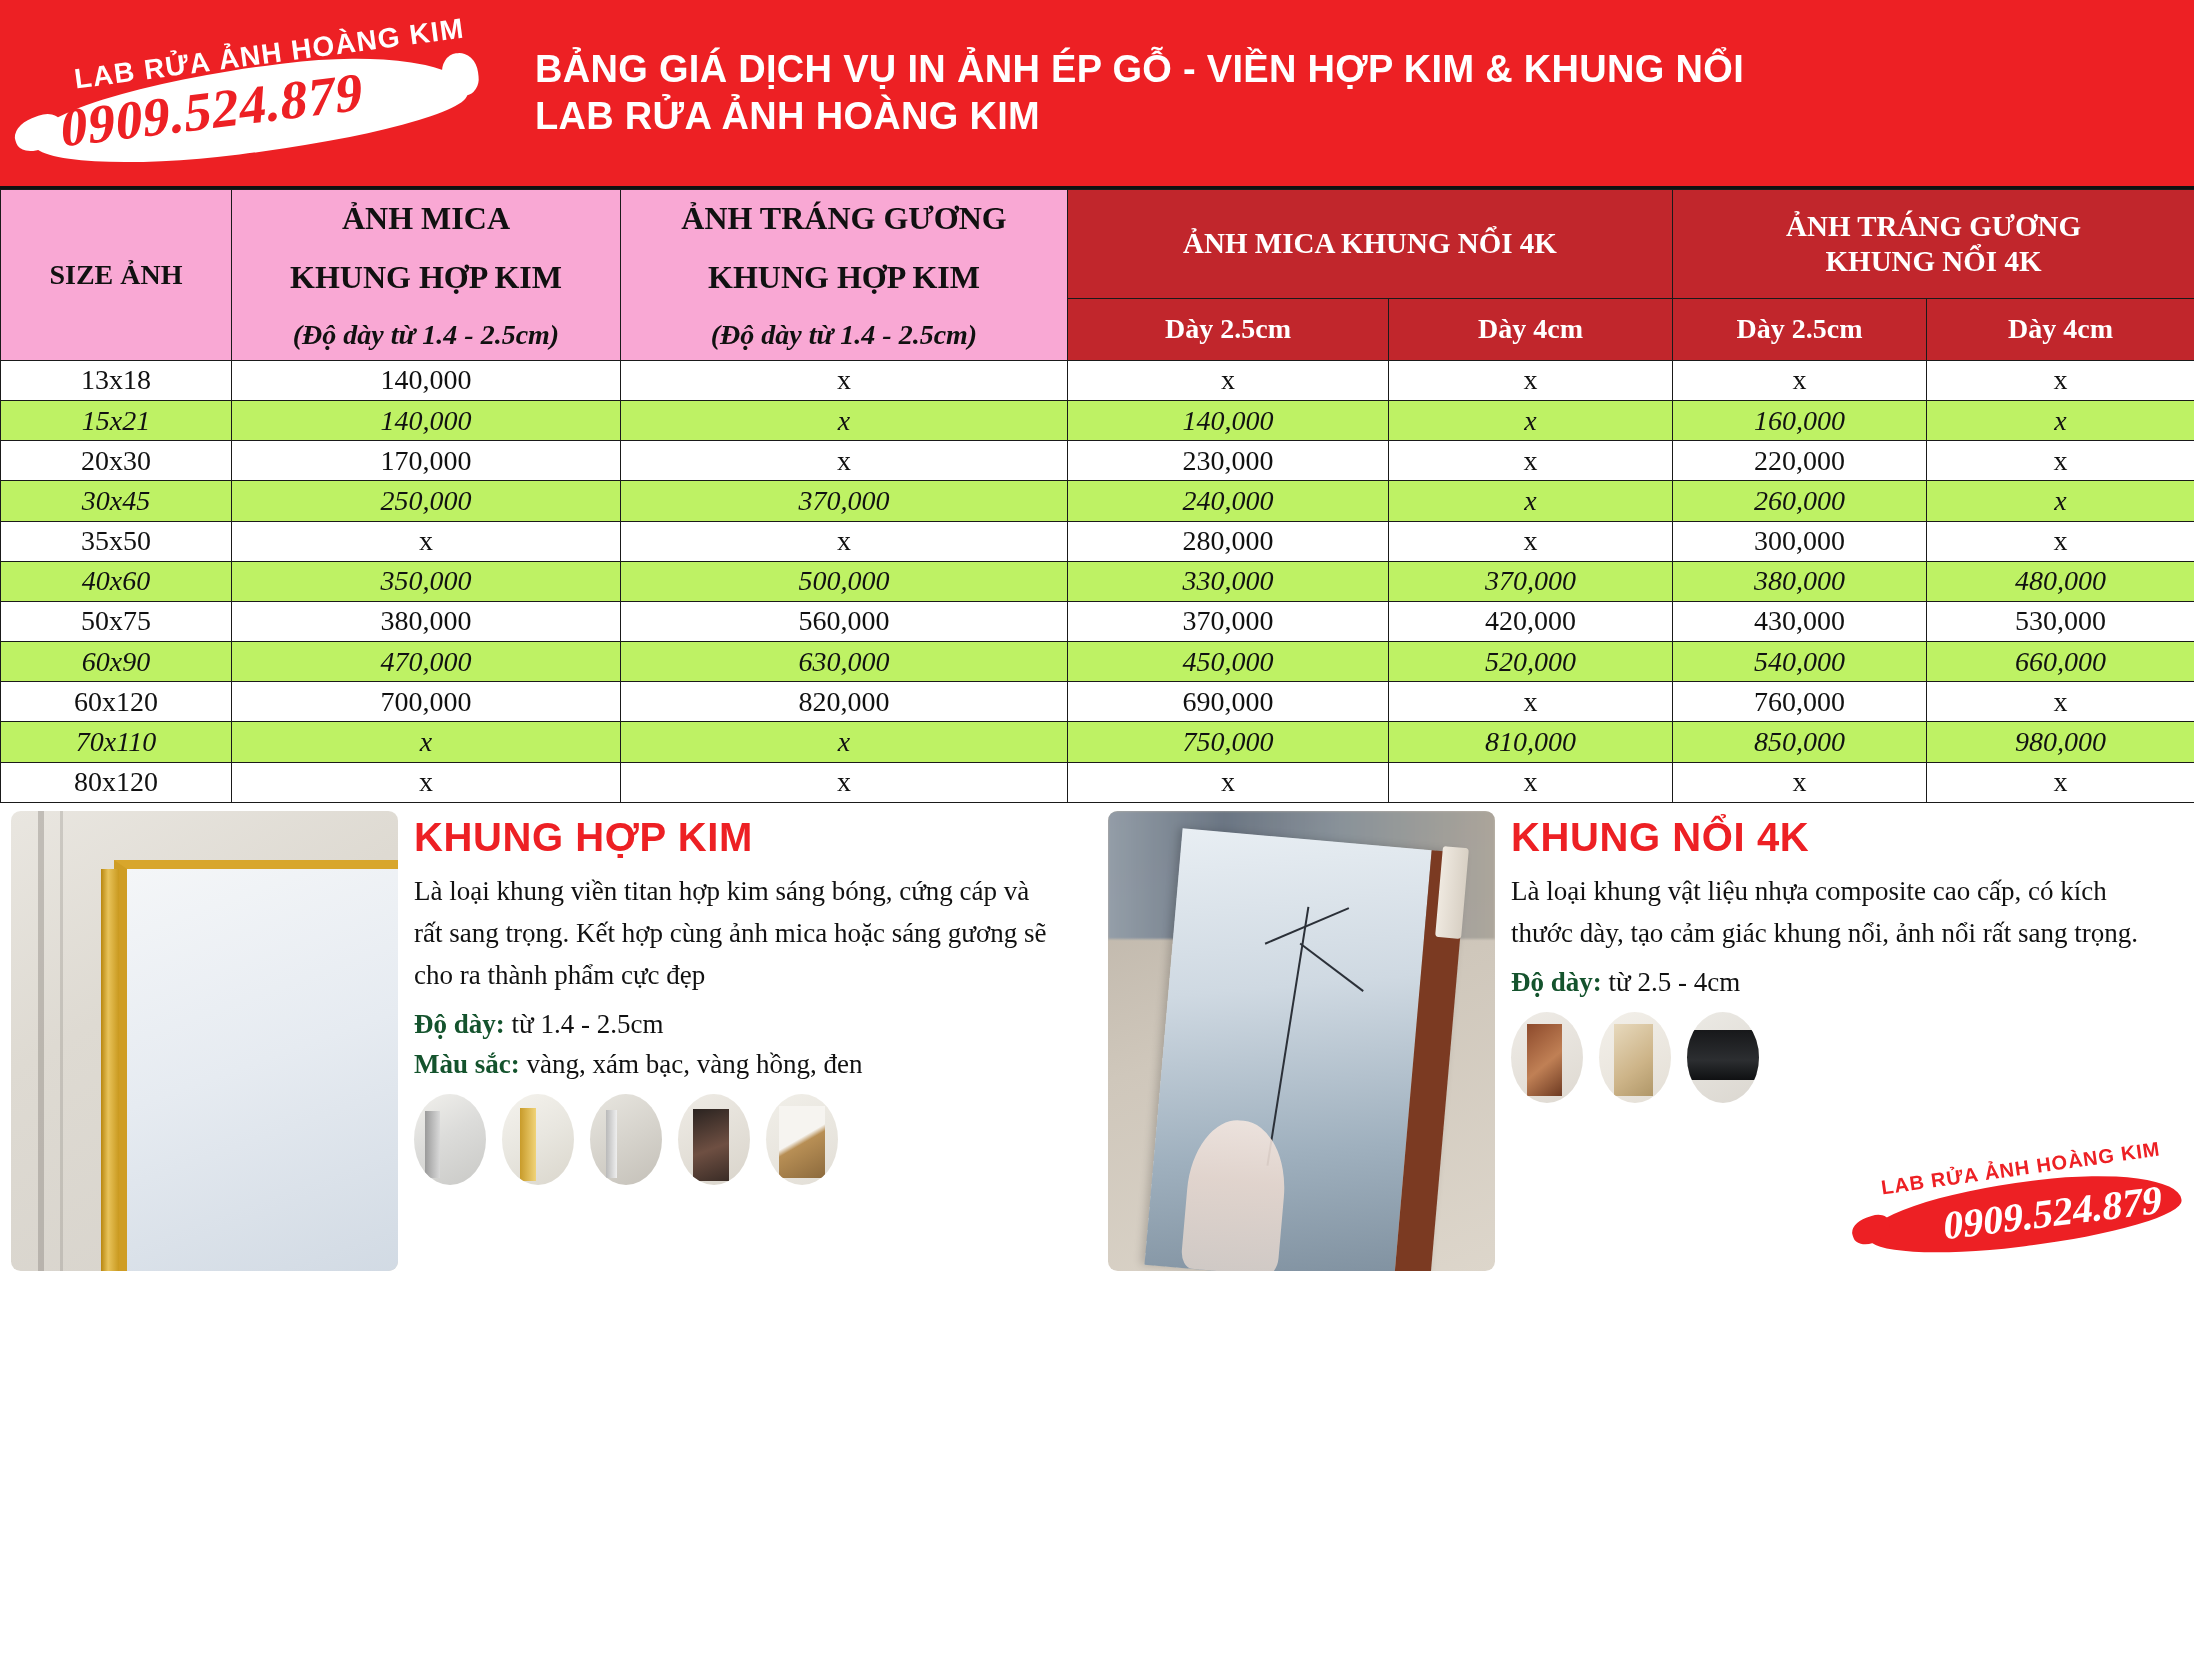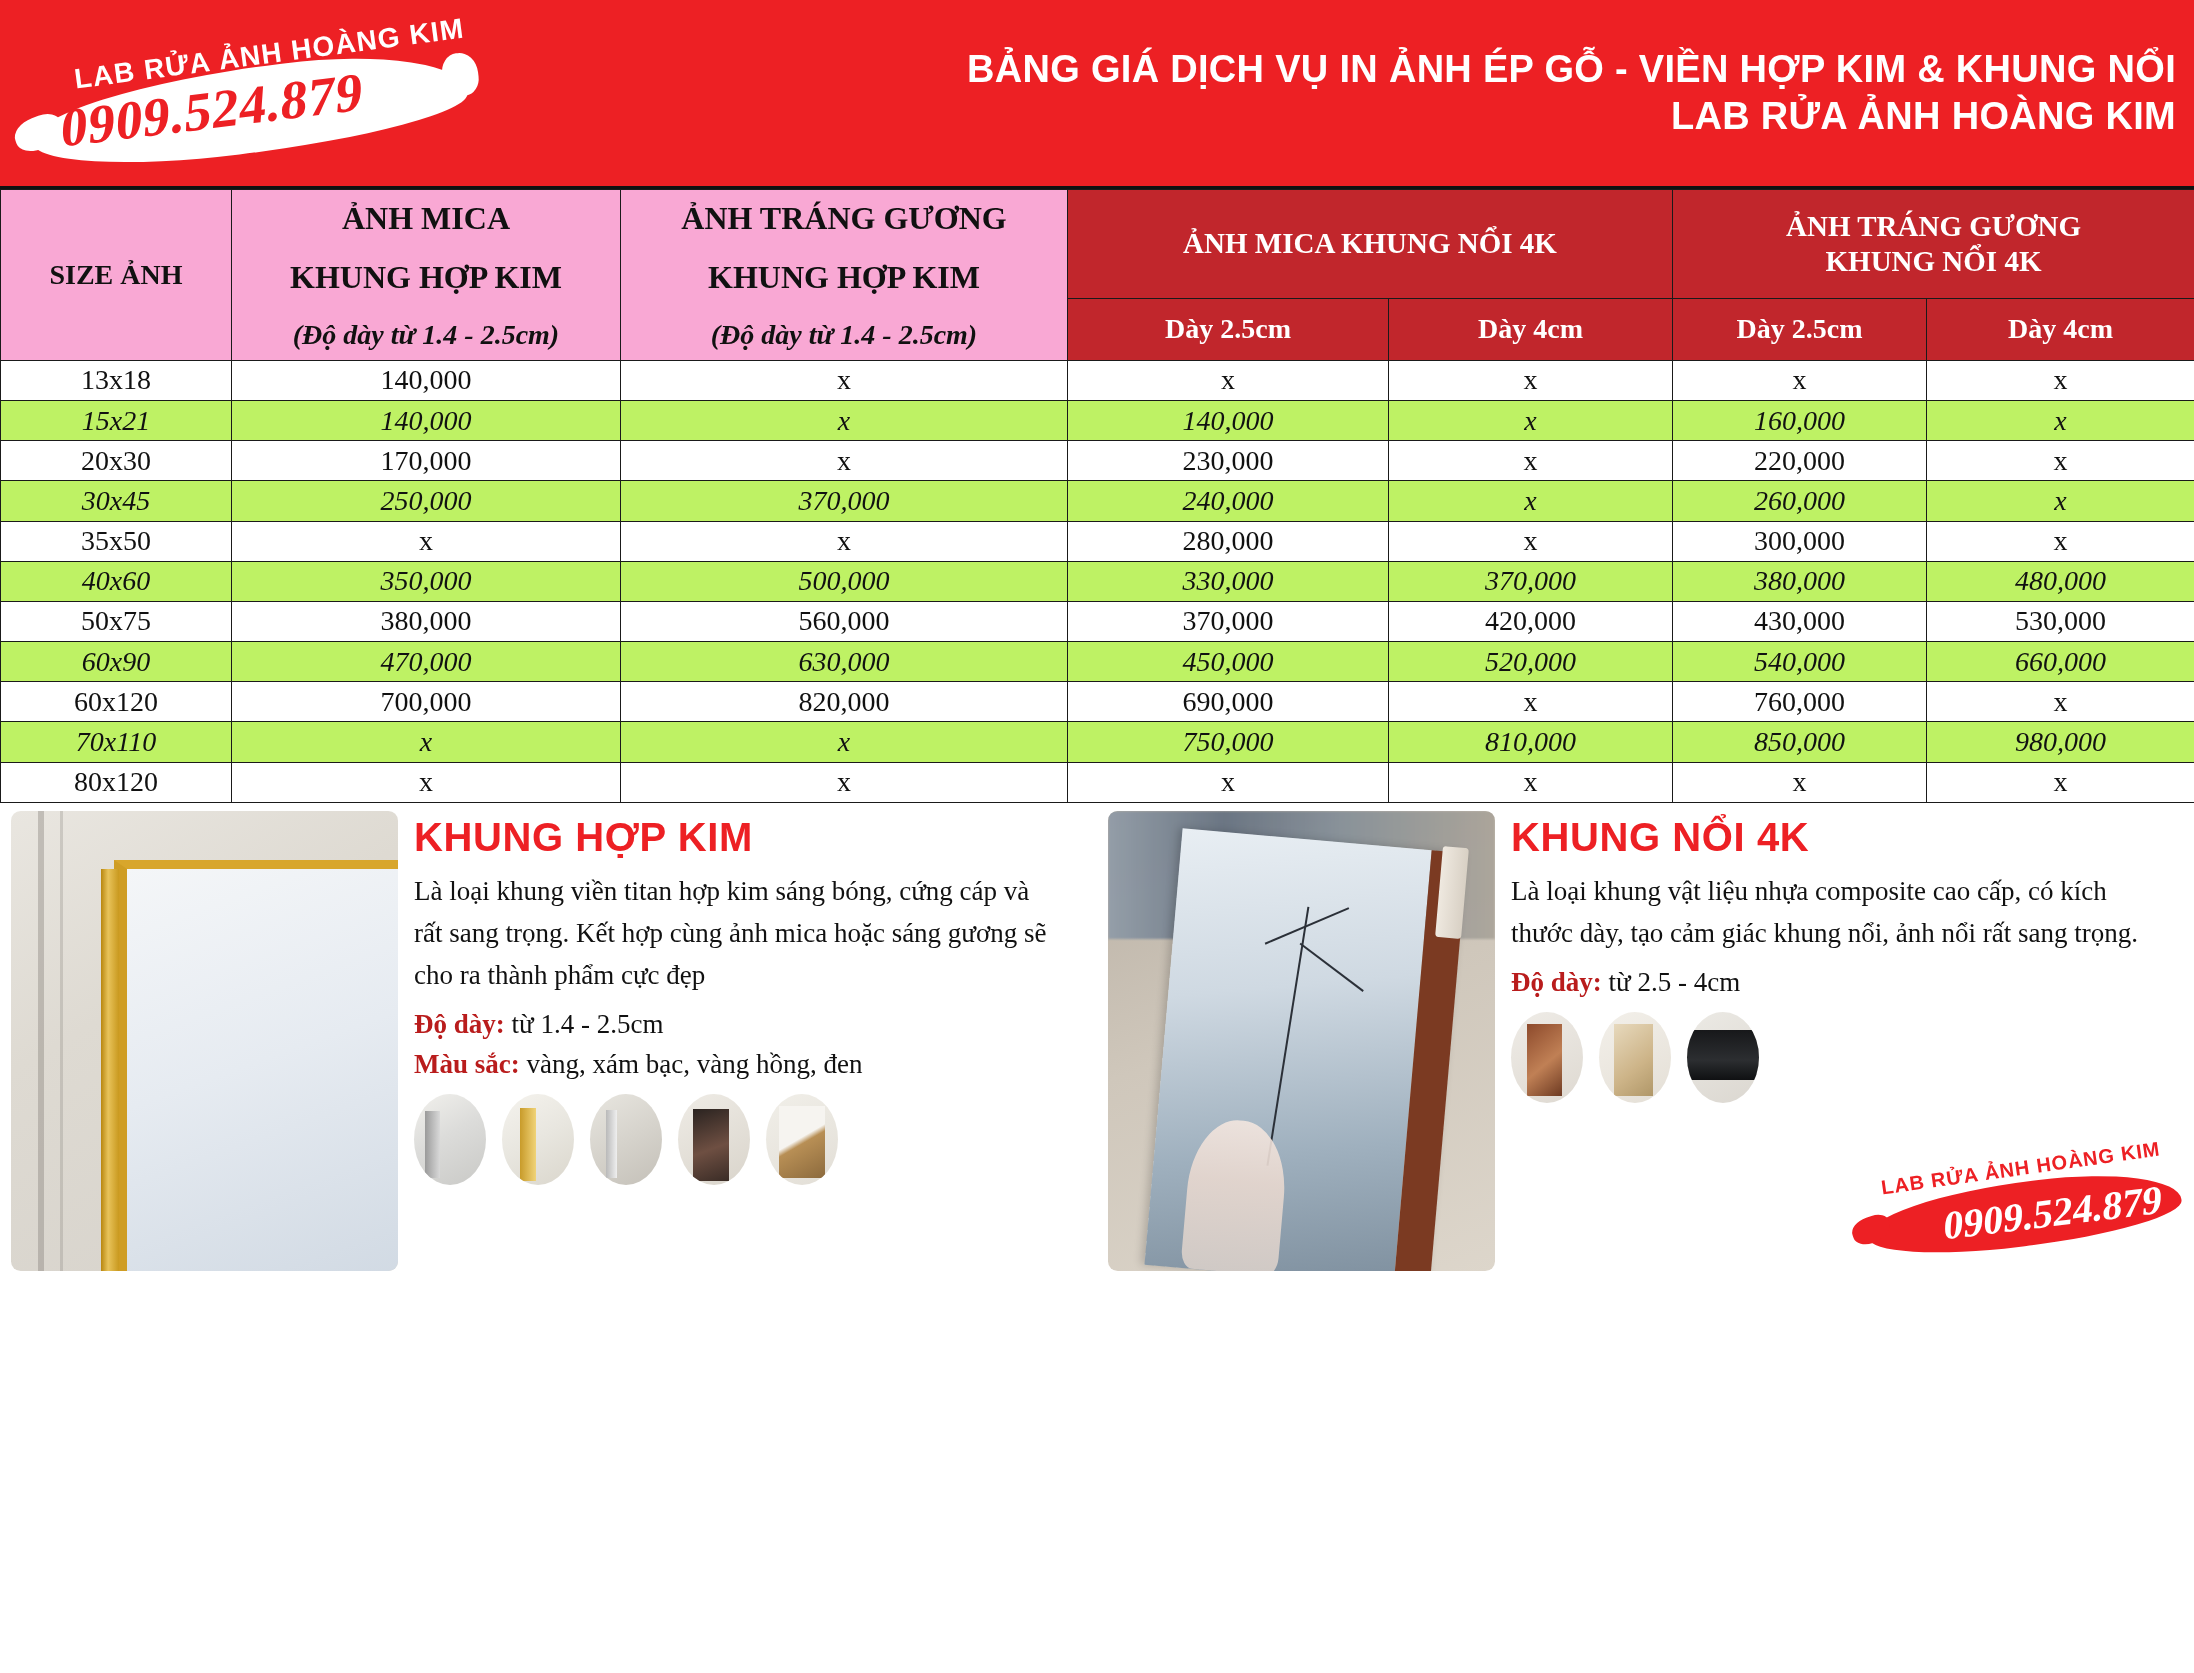--- a/index.html
+++ b/index.html
@@ -67,21 +67,21 @@
     color: #ED2024;
     font-family: "Liberation Serif", serif;
     font-weight: 700;
     font-size: 54px;
     letter-spacing: 0.6px;
     white-space: nowrap;
     z-index: 2;
   }
   .header-titles {
     flex: 1;
-    text-align: right;
+    text-align: left;
     padding-right: 18px;
   }
   .header-titles .t-line {
     color: #ffffff;
     font-family: "Liberation Sans", sans-serif;
     font-weight: 700;
     font-size: 38px;
     line-height: 1.25;
     letter-spacing: 0.3px;
     white-space: nowrap;
@@ -247,21 +247,21 @@
     margin-bottom: 11px;
   }
   .panel-desc {
     font-size: 27px;
     line-height: 1.55;
     color: #111;
     margin-bottom: 7.3px;
     max-width: 645px;
   }
   .spec-line { font-size: 27px; line-height: 1.5; color: #111; }
-  .spec-label { color: #b91c1c; font-weight: 700; }
+  .spec-label { color: #14532d; font-weight: 700; }
 
   .swatches { display: flex; gap: 16px; margin-top: 9.7px; }
   .swatch {
     width: 72px; height: 91px;
     border-radius: 50% / 50%;
     overflow: hidden;
     position: relative;
     flex: 0 0 auto;
   }
   .sw-silver { background: linear-gradient(150deg,#f2f1ed 0%,#dcdcda 45%,#c9c9c6 100%); }

